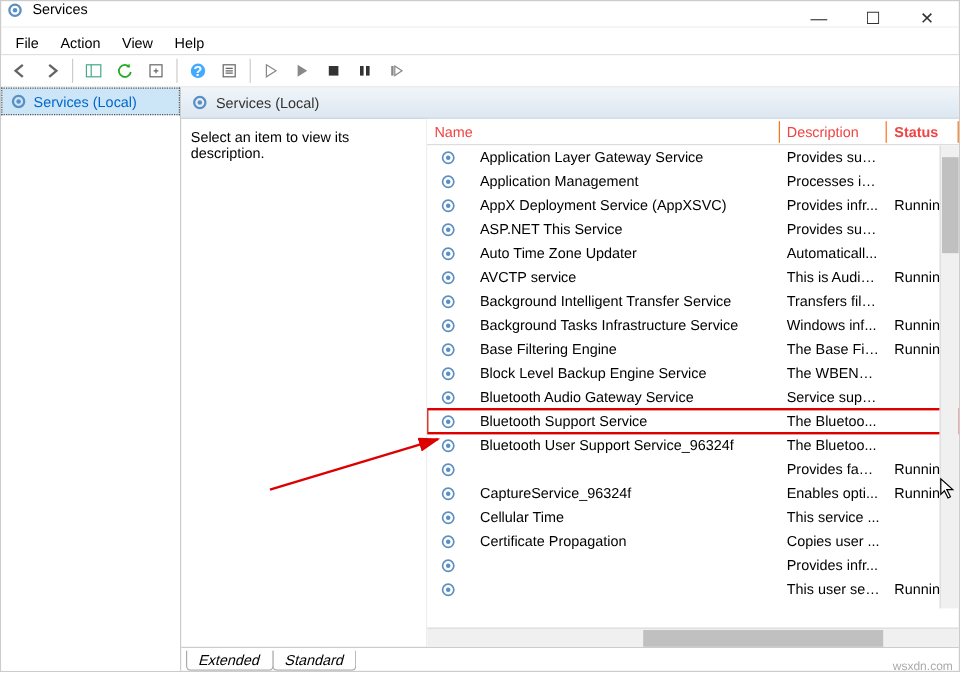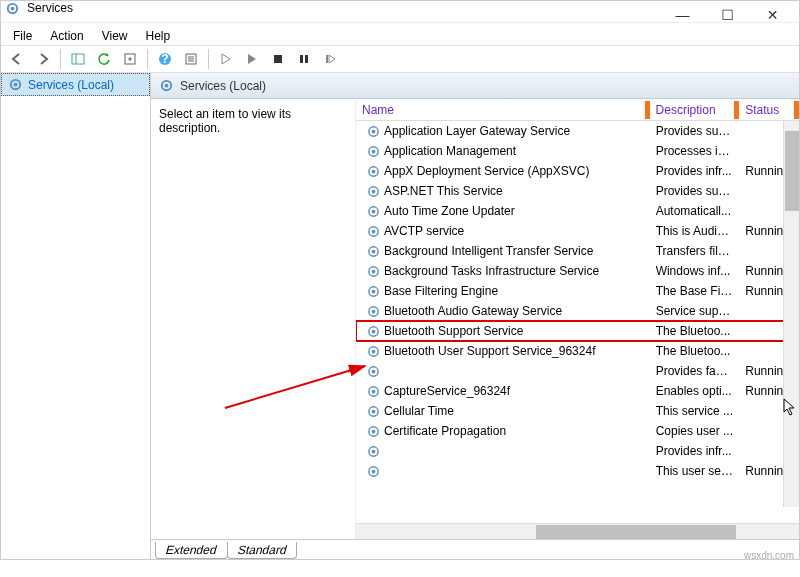--- a/index.html
+++ b/index.html
@@ -20,28 +20,28 @@
 .treeitem { display: flex; align-items: center; padding: 3px 6px; gap: 5px; background: #fff; }
 .treeitem.selected { background: #cde6f7; border: 1px dotted #555; }
 .treeitem .lbl { color: #0066cc; font-size: 12px; }
 .rightpanel { flex: 1; display: flex; flex-direction: column; min-width: 0; }
 .rightheader { height: 26px; background: linear-gradient(#f0f5fa,#dde7f0); border-bottom: 1px solid #bcd; display: flex; align-items: center; padding: 0 8px; gap: 6px; }
 .rightheader .txt { font-size: 12px; color: #333; }
 .splitcontent { flex: 1; display: flex; min-height: 0; }
 .descpanel { width: 205px; padding: 8px; font-size: 12px; border-right: 1px solid #eee; }
 .listpanel { flex: 1; display: flex; flex-direction: column; min-width: 0; position: relative; }
 .listheader { display: flex; border-bottom: 1px solid #ddd; height: 22px; align-items: center; background: #fff; }
-.listheader .col { padding: 2px 6px; border-right: 5px solid #f97316; font-size: 12px; color: #6d28d9; }
+.listheader .col { padding: 2px 6px; border-right: 1px solid #f97316; font-size: 12px; color: #ef4444; }
 .col-name { width: 295px; }
 .col-desc { width: 90px; }
-.col-status { width: 60px; }
+.col-status { width: 60px; font-weight: bold; }
 .listbody { flex: 1; overflow: hidden; position: relative; }
 .row { display: flex; align-items: center; height: 20px; padding-left: 4px; }
 .row .cell { white-space: nowrap; overflow: hidden; text-overflow: ellipsis; padding: 0 6px; font-size: 12px; }
-.row .cell-name { width: 291px; display: flex; align-items: center; gap: 3px; }
+.row .cell-name { width: 291px; display: flex; align-items: center; gap: 19px; }
 .row .cell-desc { width: 90px; }
 .row .cell-status { width: 60px; }
 .row.highlighted { outline: 2px solid #d00; outline-offset: -1px; }
 .gear-svg { width: 15px; height: 15px; flex-shrink: 0; }
 .hscroll { height: 16px; background: #f0f0f0; border-top: 1px solid #ddd; display: flex; }
 .hscroll .thumb { height: 14px; background: #c0c0c0; margin: 1px; width: 200px; margin-left: 180px; }
 .vscroll { position: absolute; right: 0; top: 0; bottom: 16px; width: 16px; background: #f0f0f0; border-left: 1px solid #ddd; }
 .vscroll .thumb { width: 14px; background: #c0c0c0; margin: 1px; height: 80px; margin-top: 10px; }
 .tabs { height: 20px; border-top: 1px solid #ccc; display: flex; align-items: flex-end; padding-left: 4px; }
 .tabs .tab { padding: 1px 10px; border: 1px solid #aaa; border-top: none; border-radius: 0 0 4px 4px; margin-right: -1px; font-size: 11px; background: #fff; position: relative; }
@@ -286,20 +286,31 @@
                 </div>
                 <div class="cell cell-desc">The Base Filt...</div>
                 <div class="cell cell-status">Running</div>
               </div>
               <div class="row">
                 <div class="cell cell-name">
                   <svg class="gear-svg" viewBox="0 0 16 16">
                     <circle cx="8" cy="8" r="5" fill="none" stroke="#5a8fc4" stroke-width="1.5"></circle>
                     <circle cx="8" cy="8" r="2" fill="#5a8fc4"></circle>
                   </svg>
+                  <span>Block Level Backup Engine Service</span>
+                </div>
+                <div class="cell cell-desc">The WBENGI...</div>
+                <div class="cell cell-status"></div>
+              </div>
+              <div class="row">
+                <div class="cell cell-name">
+                  <svg class="gear-svg" viewBox="0 0 16 16">
+                    <circle cx="8" cy="8" r="5" fill="none" stroke="#5a8fc4" stroke-width="1.5"></circle>
+                    <circle cx="8" cy="8" r="2" fill="#5a8fc4"></circle>
+                  </svg>
                   <span>Bluetooth Audio Gateway Service</span>
                 </div>
                 <div class="cell cell-desc">Service supp...</div>
                 <div class="cell cell-status"></div>
               </div>
               <div class="row highlighted">
                 <div class="cell cell-name">
                   <svg class="gear-svg" viewBox="0 0 16 16">
                     <circle cx="8" cy="8" r="5" fill="none" stroke="#5a8fc4" stroke-width="1.5"></circle>
                     <circle cx="8" cy="8" r="2" fill="#5a8fc4"></circle>

